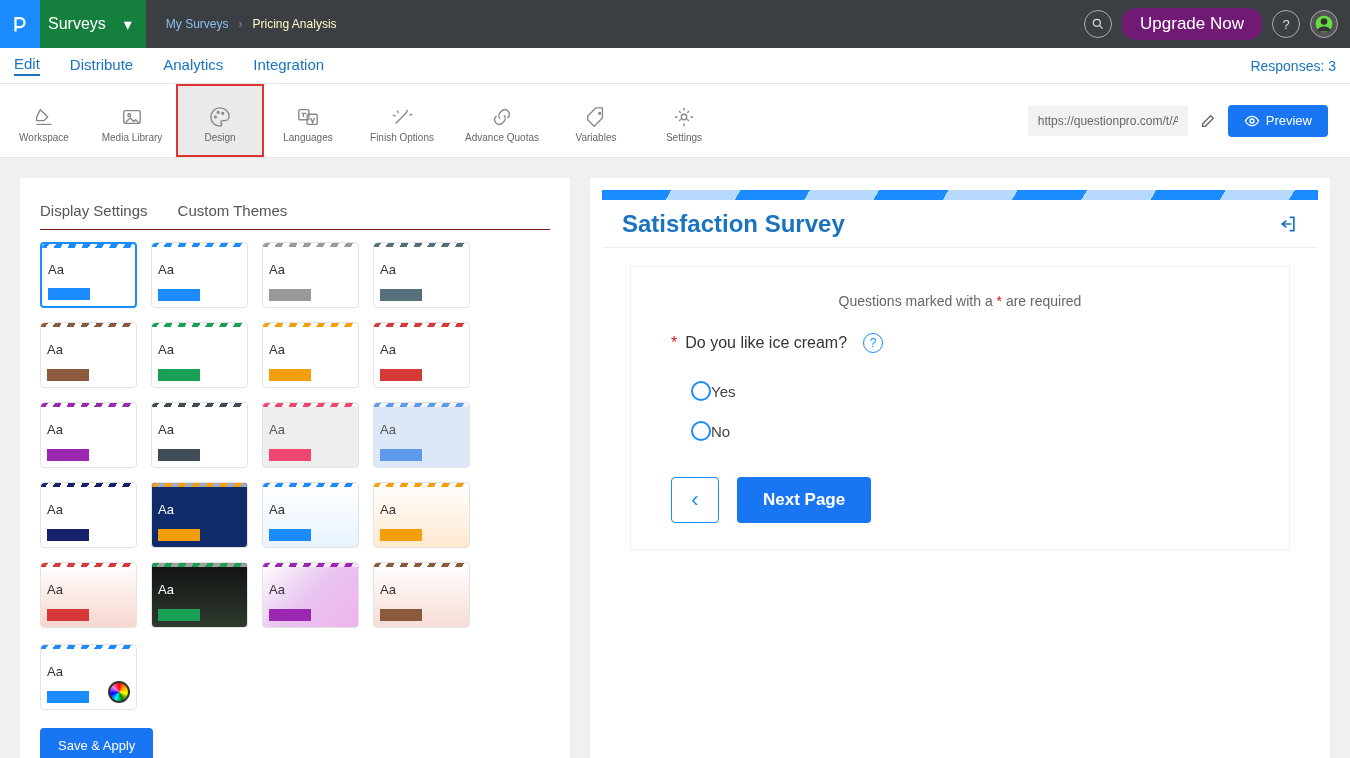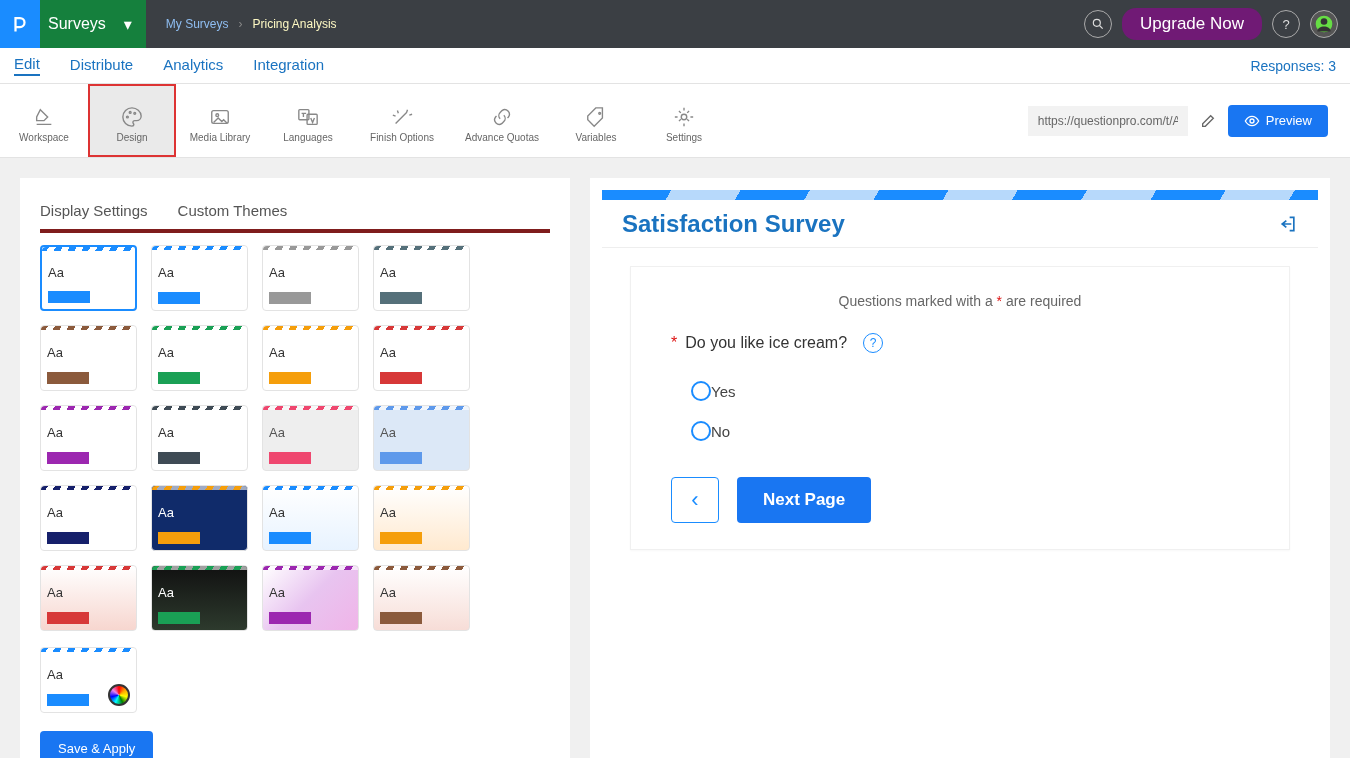--- a/index.html
+++ b/index.html
@@ -32,21 +32,21 @@
   .tool-label { font-size: 10px; color: #666; }
   .tool-item.active { background: #eaeaea; border: 2px solid #d33; }
   .toolbar-right { margin-left: auto; display: flex; align-items: center; gap: 12px; padding: 0 12px; }
   .url-box { background: #f2f2f2; border: none; padding: 8px 10px; width: 160px; font-size: 12px; color: #666; }
   .pencil-btn { color: #666; }
   .preview-btn { background: #1976f2; color: #fff; border: none; border-radius: 4px; padding: 8px 16px; font-size: 13px; display: flex; align-items: center; gap: 6px; }
   
   
   .main { background: #f0f0f0; padding: 20px; display: flex; gap: 20px; min-height: 600px; }
   .panel-left { background: #fff; width: 550px; padding: 14px 20px 18px 20px; }
-  .theme-tabs { border-bottom: 4px solid #7f1d1d; display: flex; gap: 30px; }
+  .theme-tabs { border-bottom: 1px solid #7f1d1d; display: flex; gap: 30px; }
   .theme-tab { padding: 10px 0; font-size: 15px; color: #555; }
   .theme-tab.active { color: #1a73c0; border-bottom: 2px solid #1a73c0; }
   
   .themes-scroll { position: relative; max-height: 470px; overflow-y: auto; padding-right: 8px; margin-top: 12px; }
   .themes-grid { display: grid; grid-template-columns: repeat(4, 97px); gap: 14px 14px; }
   .theme-card { border: 1px solid #e3e3e3; border-radius: 4px; height: 66px; padding: 4px 6px 6px 6px; display: flex; flex-direction: column; justify-content: space-between; }
   .theme-card.selected { border: 2px solid #1a8cff; }
   .theme-banner { height: 4px; margin: -4px -6px 2px -6px; border-top-left-radius: 4px; border-top-right-radius: 4px; background: repeating-linear-gradient(120deg, var(--accent) 0 6px, var(--accent2, rgba(255,255,255,0.6)) 6px 12px); }
   .theme-label { font-size: 13px; }
   .theme-swatch { height: 12px; width: 42px; }
@@ -123,40 +123,40 @@
 
 <div class="toolbar">
   <div class="tool-item">
     <span class="tool-icon">
         <svg width="22" height="22" viewBox="0 0 24 24" fill="none" stroke="currentColor" stroke-width="1.5">
           <path d="M4 20h16M8 4l8 8-4 4H4v-4z"></path>
         </svg>
       </span>
     <span class="tool-label">Workspace</span>
   </div>
+  <div class="tool-item">
+    <span class="tool-icon">
+        <svg width="22" height="22" viewBox="0 0 24 24" fill="none" stroke="currentColor" stroke-width="1.5">
+          <rect x="3" y="5" width="18" height="14" rx="2"></rect>
+          <circle cx="9" cy="10" r="1.5"></circle>
+          <path d="m5 18 5-5 4 4 2-2 4 4"></path>
+        </svg>
+      </span>
+    <span class="tool-label">Media Library</span>
+  </div>
   <div class="tool-item active">
     <span class="tool-icon">
         <svg width="22" height="22" viewBox="0 0 24 24" fill="none" stroke="currentColor" stroke-width="1.5">
           <path d="M12 2a10 10 0 1 0 0 20c1 0 2-1 2-2s-1-1-1-2 1-2 2-2h2a5 5 0 0 0 5-5c0-5-5-9-10-9z"></path>
           <circle cx="7" cy="12" r="1"></circle>
           <circle cx="10" cy="7" r="1"></circle>
           <circle cx="15" cy="8" r="1"></circle>
         </svg>
       </span>
     <span class="tool-label">Design</span>
-  </div>
-  <div class="tool-item">
-    <span class="tool-icon">
-        <svg width="22" height="22" viewBox="0 0 24 24" fill="none" stroke="currentColor" stroke-width="1.5">
-          <rect x="3" y="5" width="18" height="14" rx="2"></rect>
-          <circle cx="9" cy="10" r="1.5"></circle>
-          <path d="m5 18 5-5 4 4 2-2 4 4"></path>
-        </svg>
-      </span>
-    <span class="tool-label">Media Library</span>
   </div>
   <div class="tool-item">
     <span class="tool-icon">
         <svg width="22" height="22" viewBox="0 0 24 24" fill="none" stroke="currentColor" stroke-width="1.5">
           <rect x="2" y="4" width="11" height="11" rx="1"></rect>
           <rect x="11" y="9" width="11" height="11" rx="1"></rect>
           <path d="M5 8h5M7 8v4M15 13l2 5 2-5"></path>
         </svg>
       </span>
     <span class="tool-label">Languages</span>

